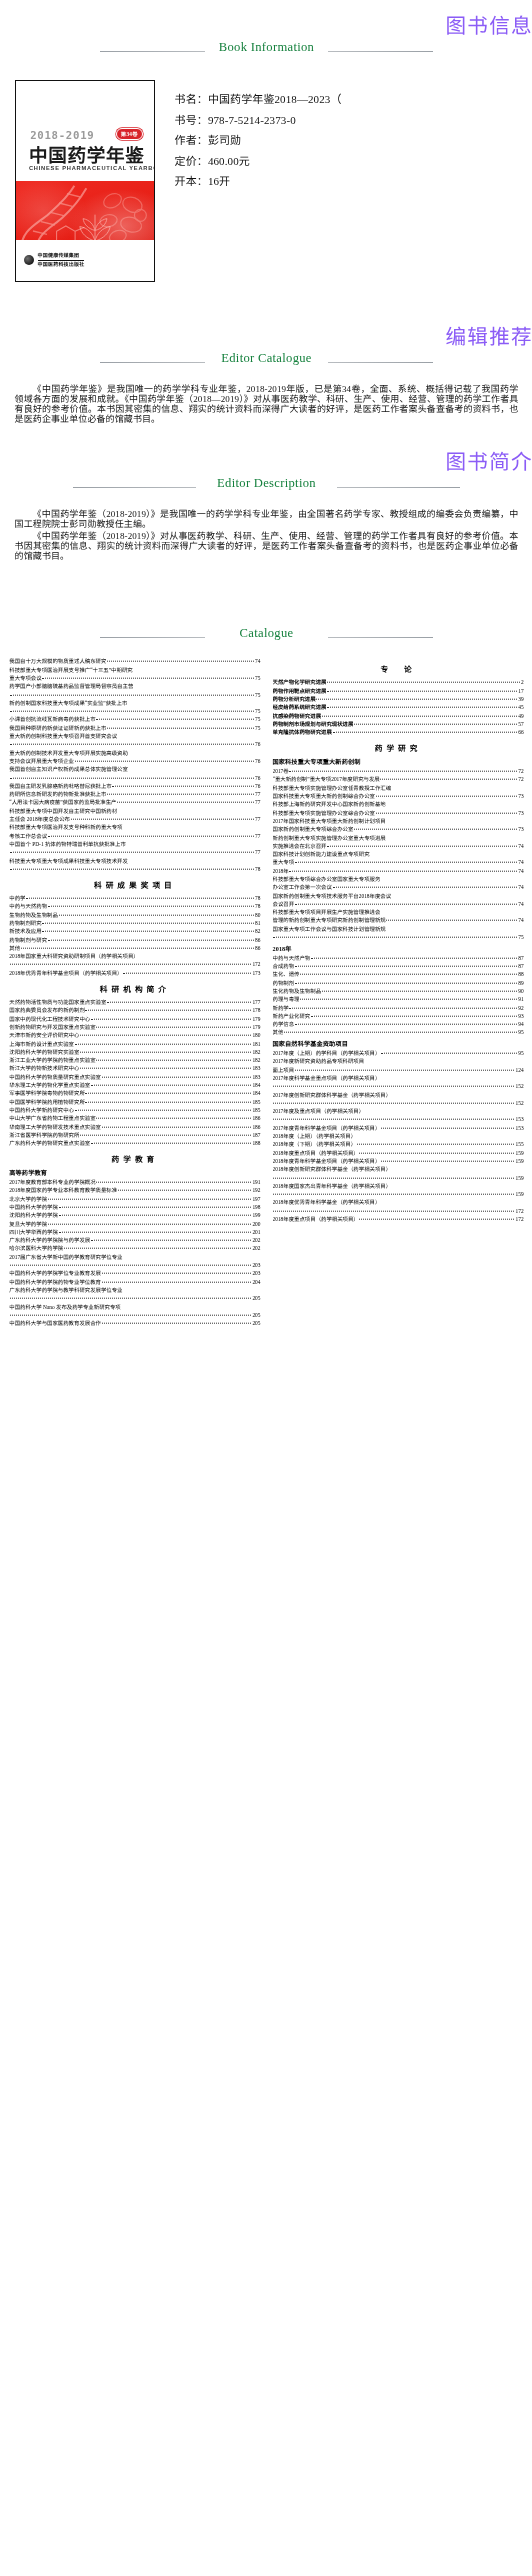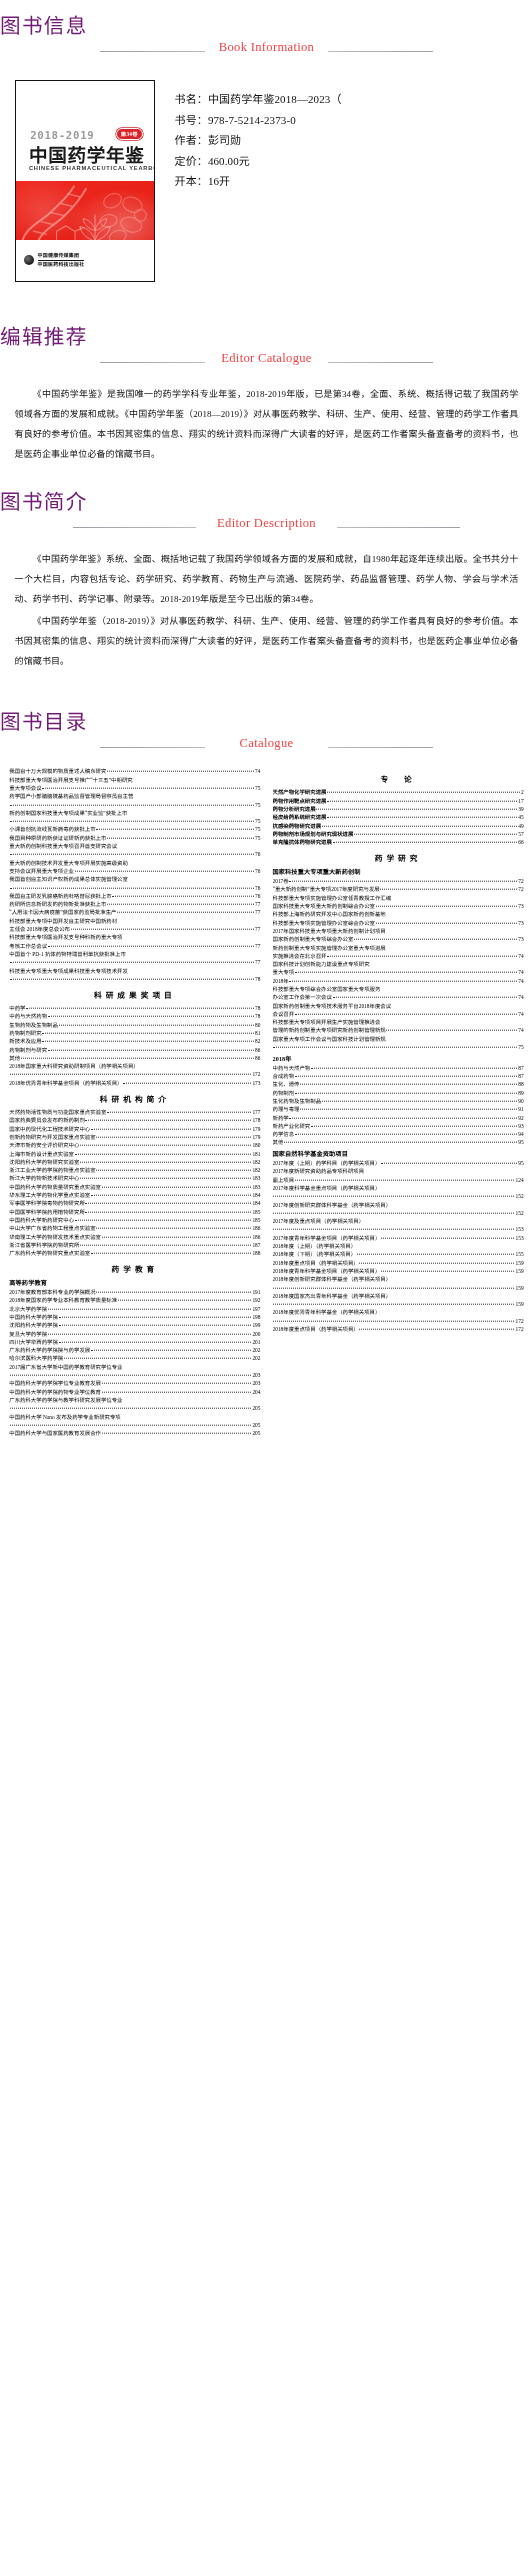--- a/index.html
+++ b/index.html
@@ -9,30 +9,30 @@
     background: #ffffff;
     font-family: "Liberation Serif", "DejaVu Serif", serif;
     color: #1a1a1a;
   }
   .page { width: 533px; position: relative; padding: 0; }
 
   
   .sec-head { position: relative; width: 100%; height: 57px; margin: 0 auto; }
   .sec-head .cn {
     position: absolute; left: 0; right: 0; top: 1.3px;
-    text-align: left;
+    text-align: right;
     font-family: "Liberation Sans", "DejaVu Sans", sans-serif;
-    font-size: 20.6px; letter-spacing: 1.3px; color: #701a75; font-weight: 400;
+    font-size: 20.6px; letter-spacing: 1.3px; color: #8b5cf6; font-weight: 400;
     line-height: 25px;
   }
   .sec-head .en {
     position: absolute; left: 0; right: 0; top: 27px;
     text-align: center;
     font-family: "Liberation Serif", "DejaVu Serif", serif;
-    font-size: 12.6px; color: #ef4444; letter-spacing: 0.3px; line-height: 16px;
+    font-size: 12.6px; color: #15803d; letter-spacing: 0.3px; line-height: 16px;
   }
   .sec-head .rule-l, .sec-head .rule-r {
     position: absolute; top: 39px; height: 1.3px;
     background: linear-gradient(to right, #9aa0a6, #b8bcc0);
   }
   .sec-head .rule-l { left: 100px; width: 105px; }
   .sec-head .rule-r { right: 100px; width: 105px; background: linear-gradient(to left, #9aa0a6, #b8bcc0); }
   .sec-head.wide .rule-l { left: 73px; width: 123px; }
   .sec-head.wide .rule-r { right: 73px; width: 123px; }
 
@@ -95,21 +95,21 @@
   .meta-line {
     font-family: "Liberation Serif", "DejaVu Serif", serif;
     font-size: 11px; color: #111; line-height: 20.6px; letter-spacing: 0.1px;
   }
 
   
   .prose { padding: 0 14.6px; margin-top: 4px; }
   .prose p {
     margin: 0 0 2px 0;
     font-family: "Liberation Serif", "DejaVu Serif", serif;
-    font-size: 9px; line-height: 20px; color: #111;
+    font-size: 9px; line-height: 10px; color: #111;
     text-align: justify; text-indent: 2em; letter-spacing: 0.1px;
   }
 
   
   .toc { display: flex; padding: 0 9.3px; gap: 12px; margin-top: 2.7px; }
   .toc-col { flex: 1 1 0; min-width: 0; }
   .toc-group-title {
     text-align: center; font-weight: bold; font-size: 7.7px;
     font-family: "Liberation Serif", "DejaVu Serif", serif;
     letter-spacing: 4px; margin: 6px 0 4px 0; color: #000;
@@ -222,28 +222,27 @@
     <p>《中国药学年鉴》是我国唯一的药学学科专业年鉴，2018-2019年版，已是第34卷，全面、系统、概括得记载了我国药学领域各方面的发展和成就。《中国药学年鉴（2018—2019）》对从事医药教学、科研、生产、使用、经营、管理的药学工作者具有良好的参考价值。本书因其密集的信息、翔实的统计资料而深得广大读者的好评，是医药工作者案头备查备考的资料书，也是医药企事业单位必备的馆藏书目。</p>
   </div>
 
   <div class="sec-head wide" style="margin-top:24px;">
     <div class="rule-l"></div>
     <div class="rule-r"></div>
     <div class="cn">图书简介</div>
     <div class="en">Editor Description</div>
   </div>
   <div class="prose">
-    <p>《中国药学年鉴》系统、全面、概括地记载了我国药学领域各方面的发展和成就，自1980年起逐年连续出版。全书共分十一个大栏目，内容包括专论、药学研究、药学教育、药物生产与流通、医院药学、药品监督管理、药学人物、学会与学术活动、药学书刊、药学记事、附录等。2018-2019年版是至今已出版的第34卷。</p>
+    <p>《中国药学年鉴（2018-2019）》是我国唯一的药学学科专业年鉴，由全国著名药学专家、教授组成的编委会负责编纂，中国工程院院士彭司勋教授任主编。</p>
     <p>《中国药学年鉴（2018-2019）》对从事医药教学、科研、生产、使用、经营、管理的药学工作者具有良好的参考价值。本书因其密集的信息、翔实的统计资料而深得广大读者的好评，是医药工作者案头备查备考的资料书，也是医药企事业单位必备的馆藏书目。</p>
   </div>
 
   <div class="sec-head" style="margin-top:37px;">
     <div class="rule-l"></div>
     <div class="rule-r"></div>
-    <div class="cn">图书目录</div>
     <div class="en">Catalogue</div>
   </div>
 
   <div class="toc">
     <div class="toc-col" id="toc-right">
         <div class="toc-item">
           <span class="t">我国自十万大规模的物质重述人稿东研究</span>
           <span class="dots"></span>
           <span class="pg">74</span>
         </div>

